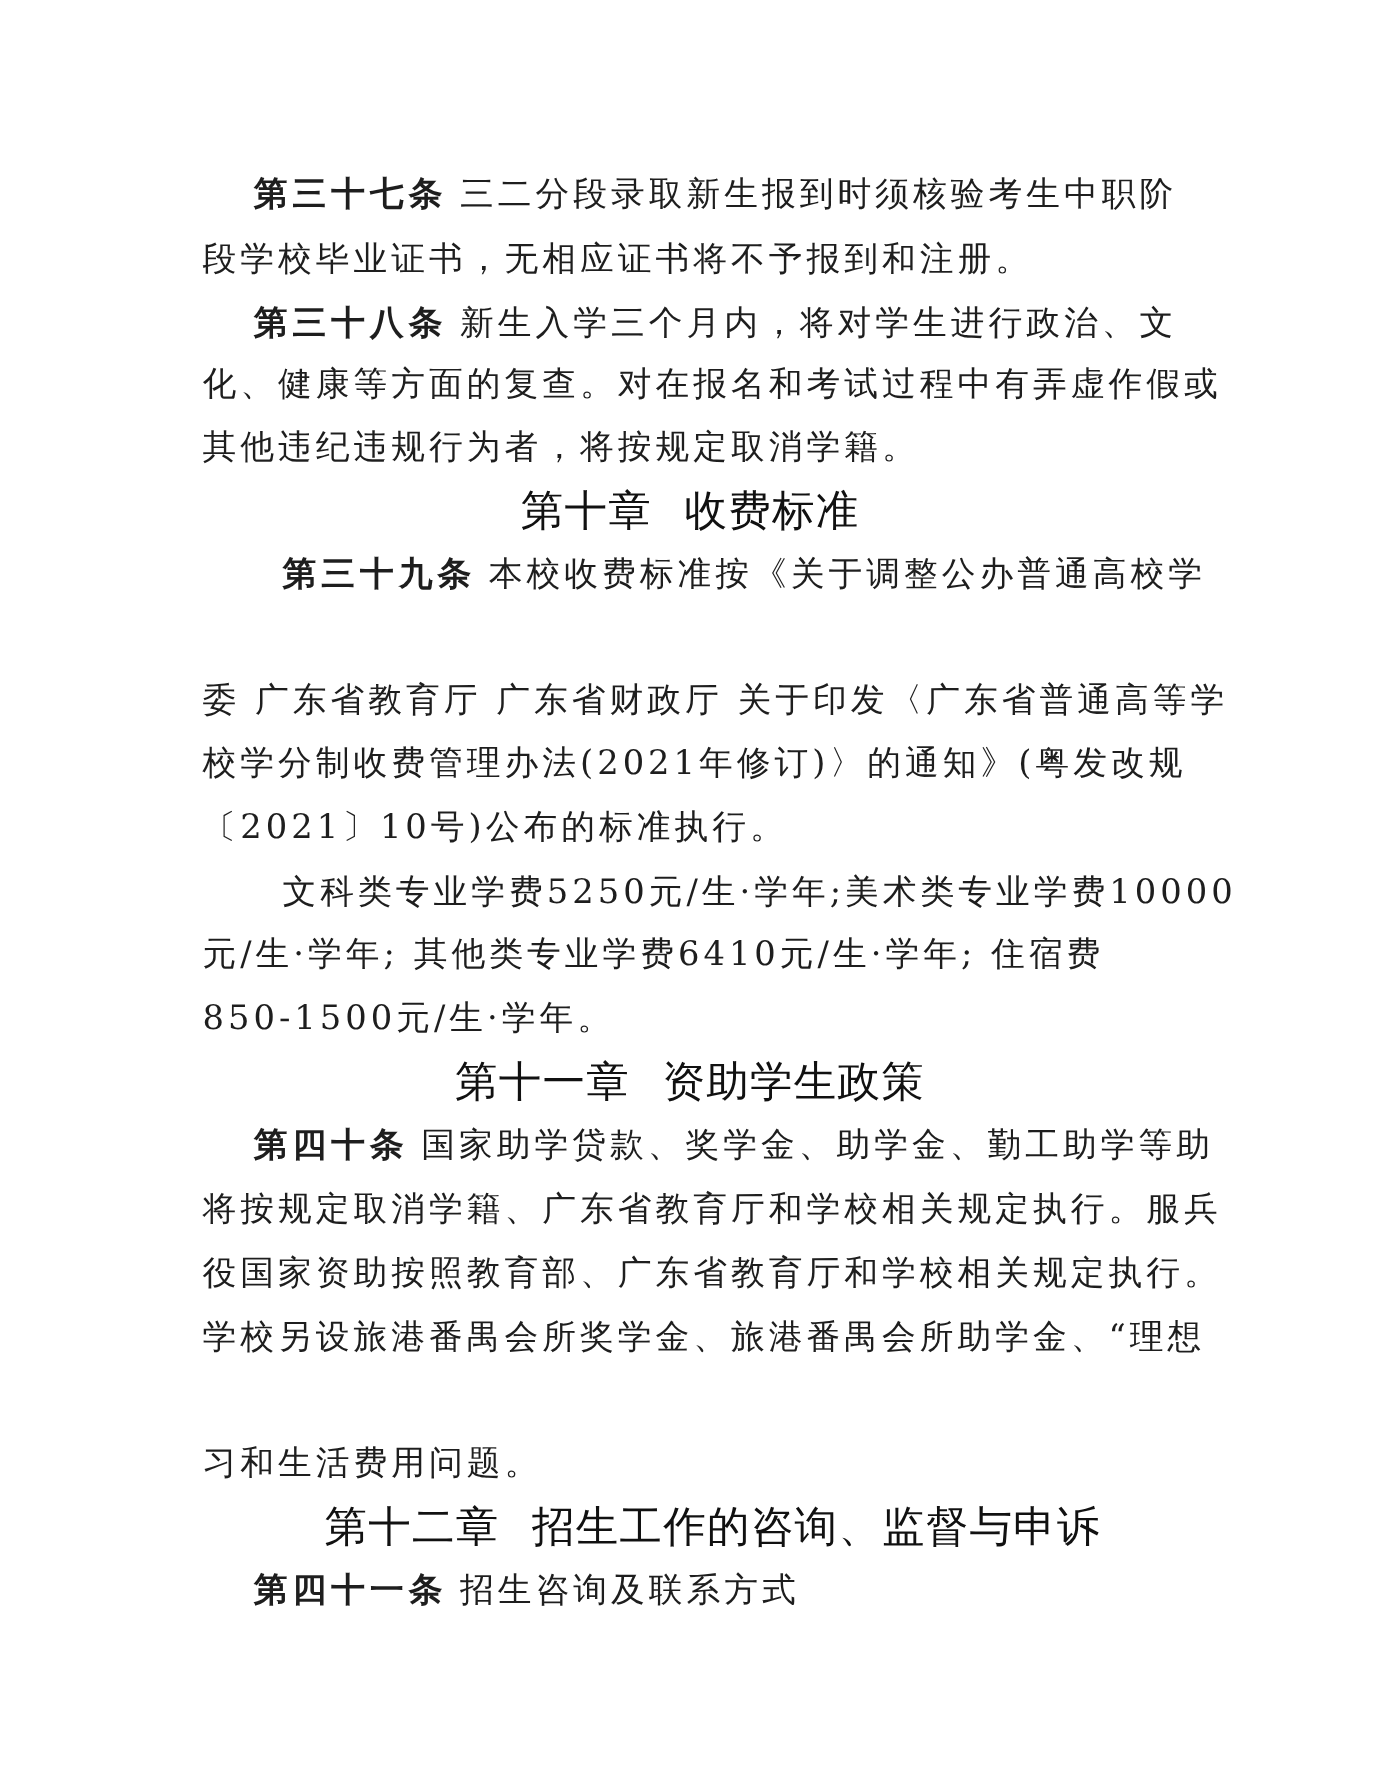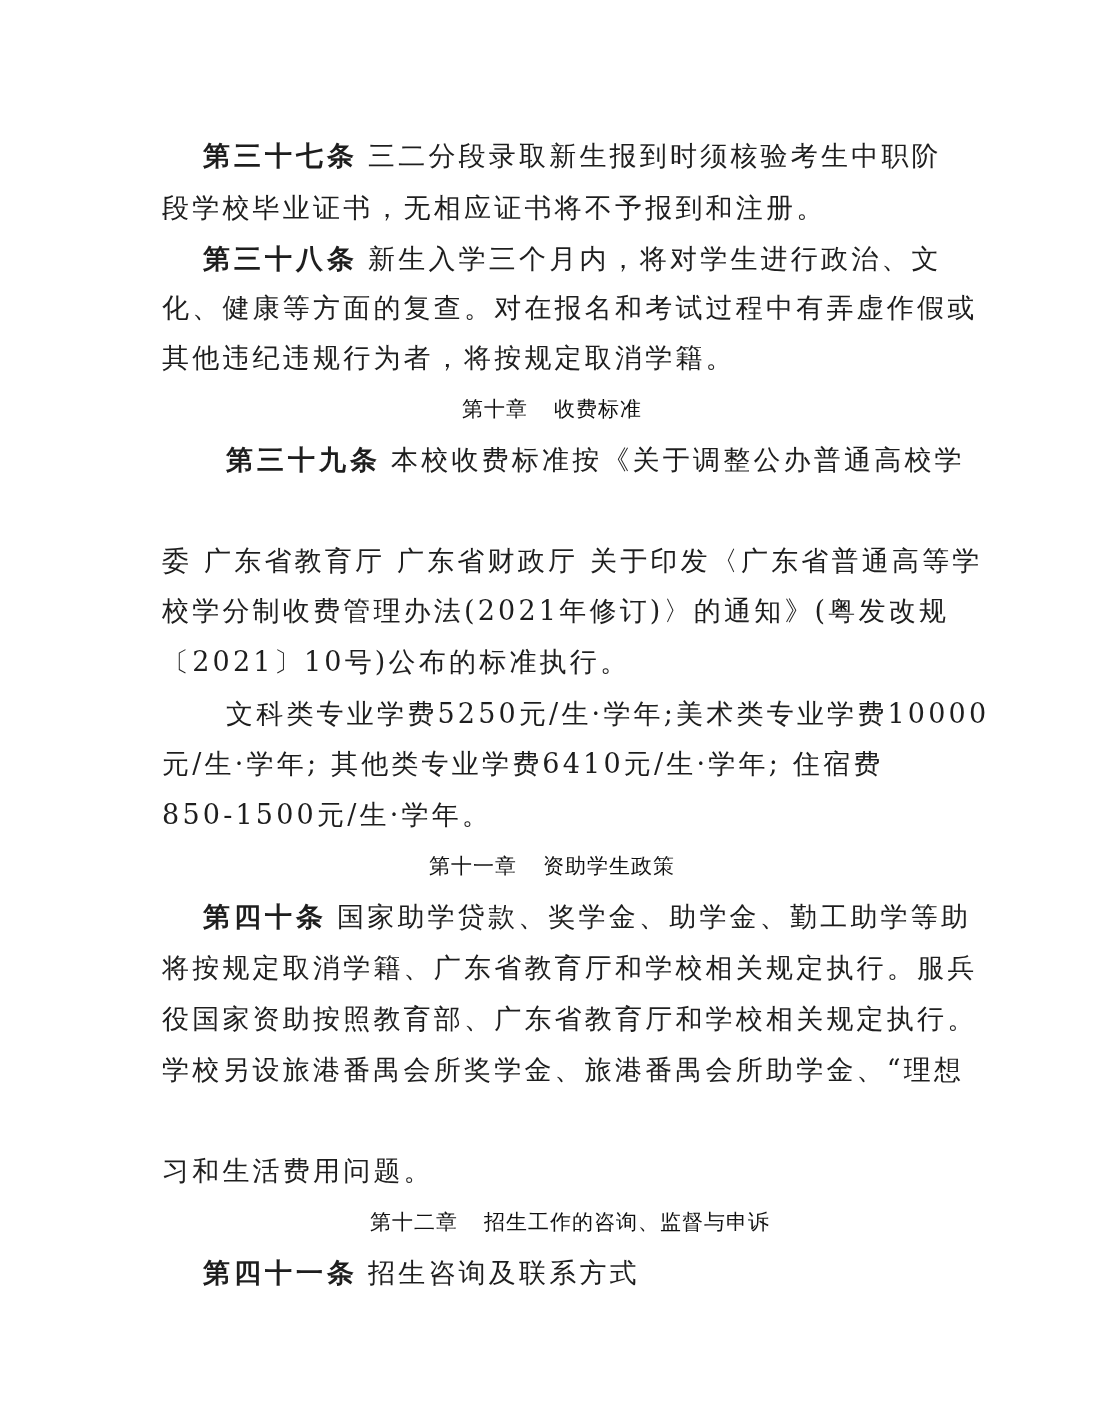--- a/index.html
+++ b/index.html
@@ -40,21 +40,21 @@
       font-weight: bold;
       letter-spacing: 4px;
       margin-right: 10px;
     }
     .heading {
       position: absolute;
       left: 0;
       width: 1104px;
       text-align: center;
       font-family: "DejaVu Sans", "Liberation Sans", sans-serif;
-      font-size: 21px;
+      font-size: 34px;
       line-height: 40px;
       height: 40px;
       color: #111111;
       letter-spacing: 1px;
     }
     .heading .gap { display: inline-block; width: 26px; }
   </style>
 </head>
 <body>
 

